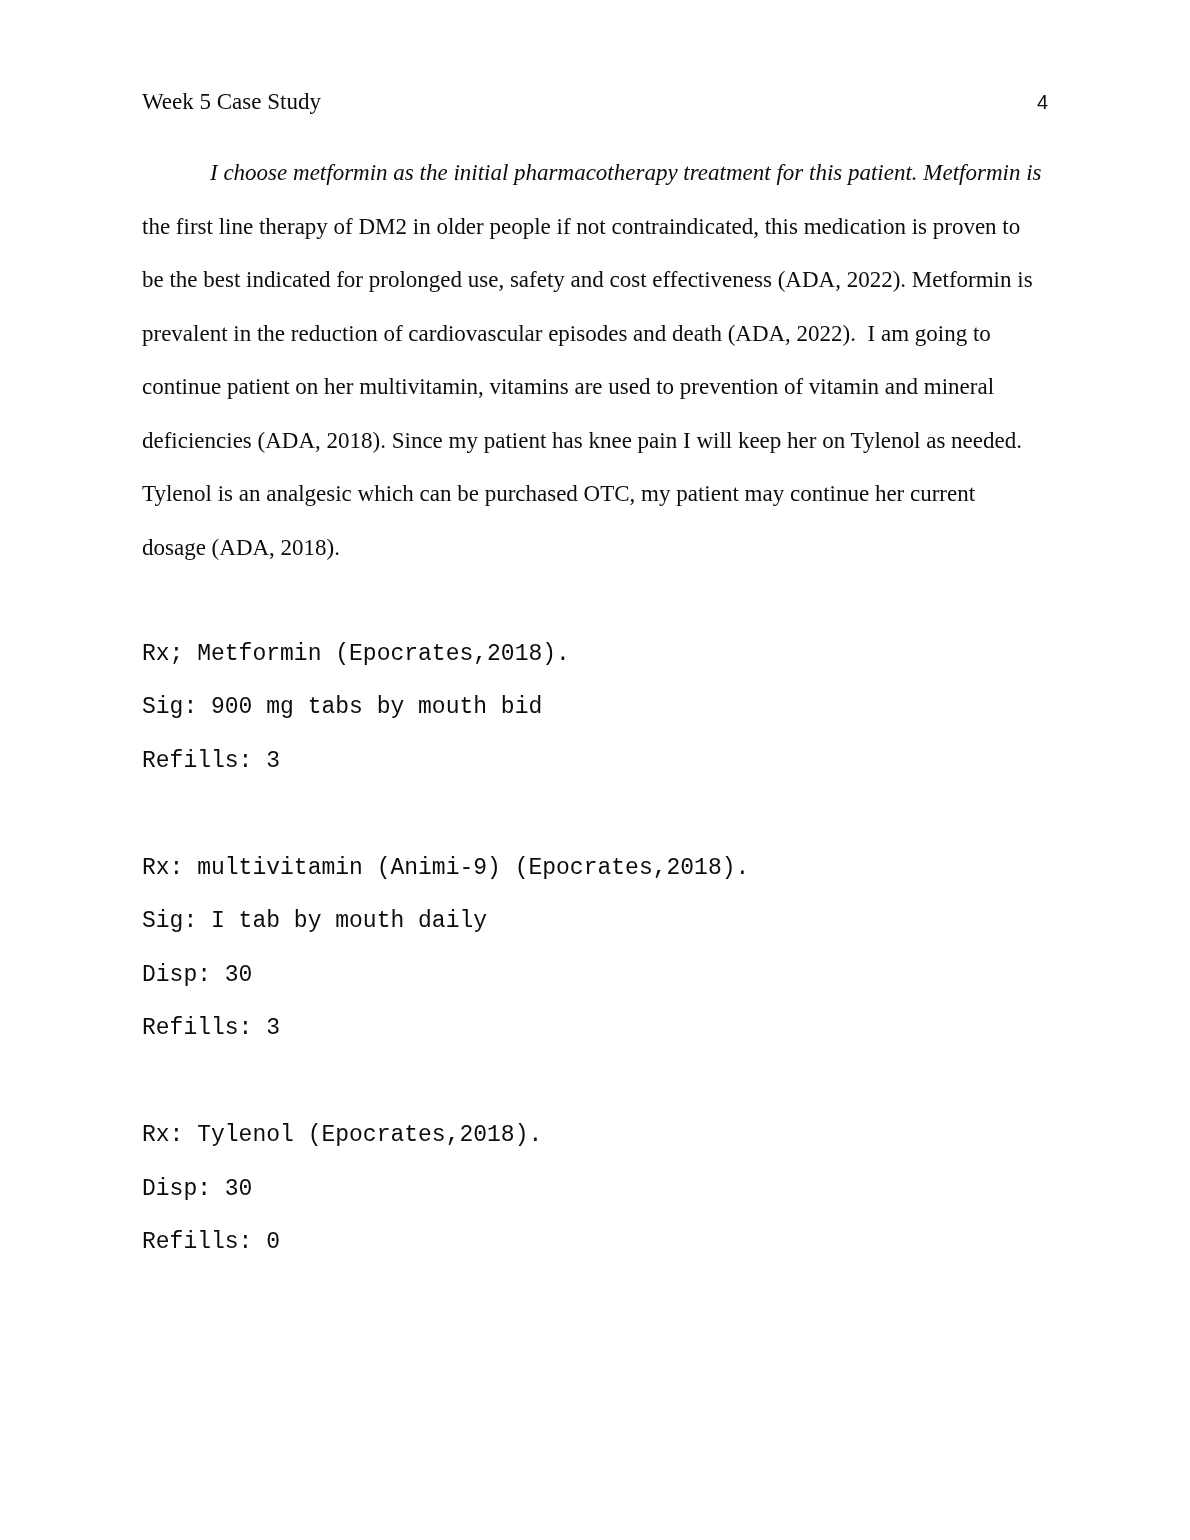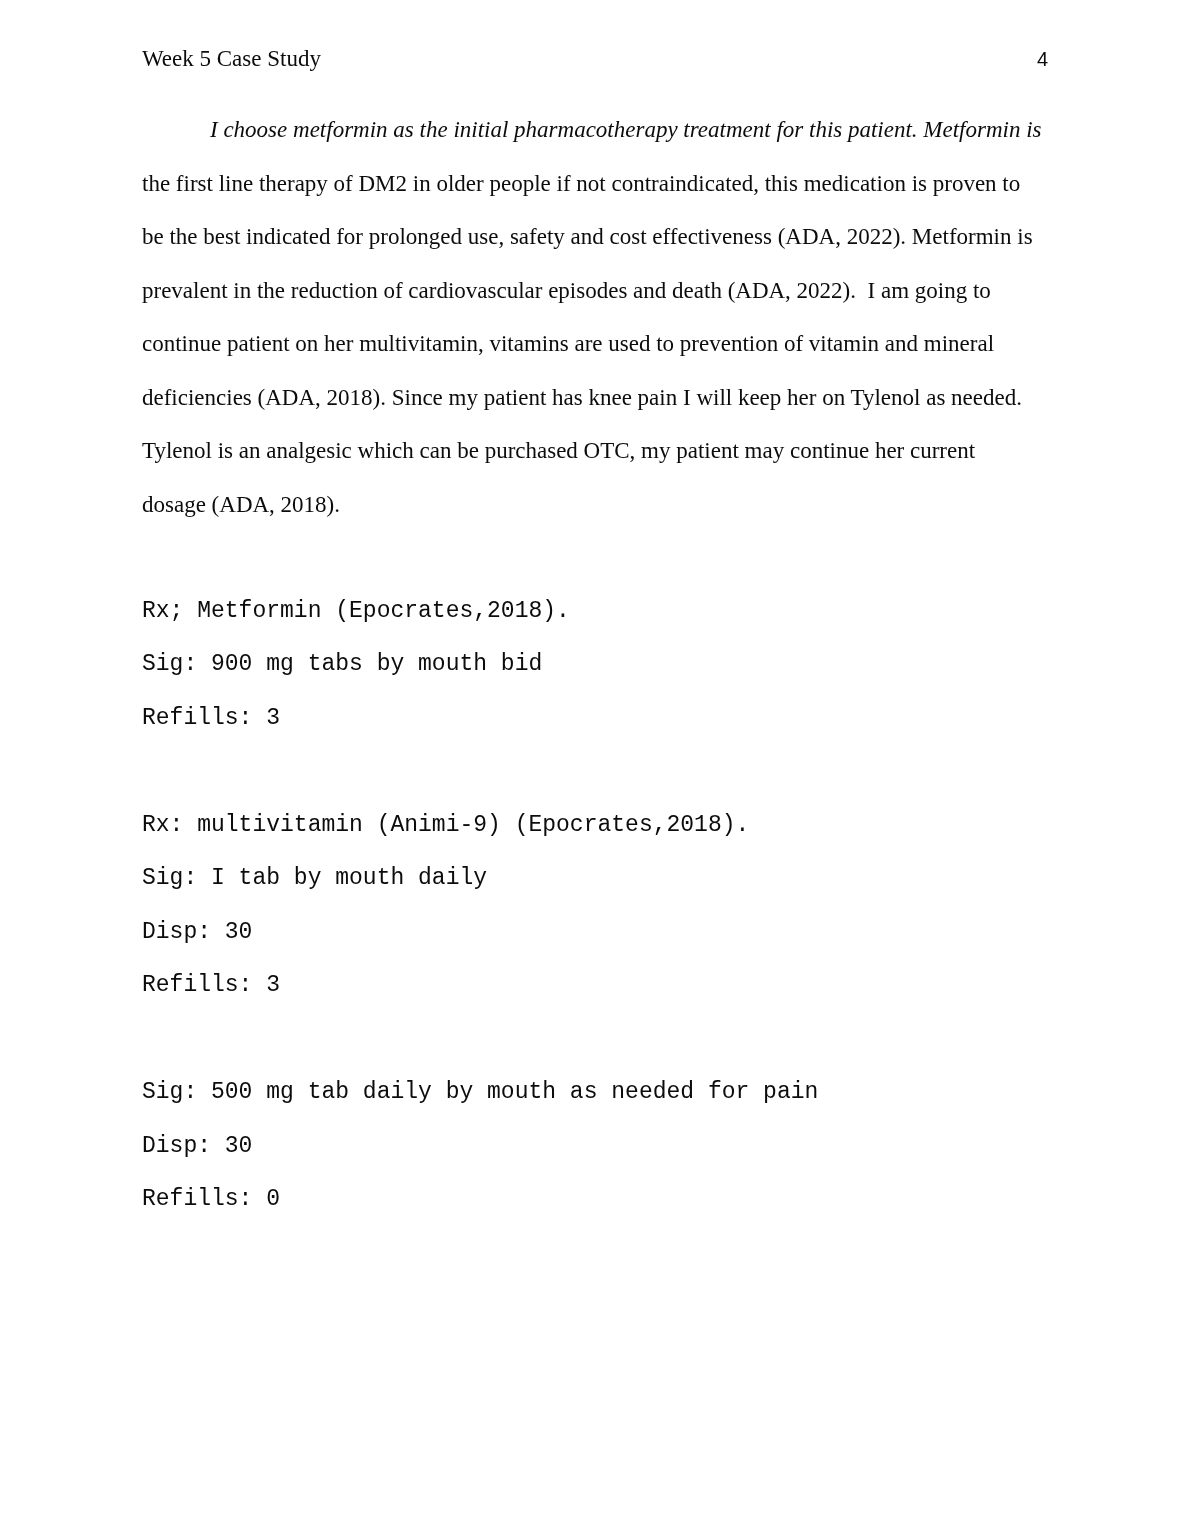--- a/index.html
+++ b/index.html
@@ -6,21 +6,21 @@
     margin: 0;
     padding: 0;
     background: #ffffff;
   }
   .page {
     position: relative;
     width: 1190px;
     height: 1540px;
     background: #ffffff;
     box-sizing: border-box;
-    padding: 32px 142px 0 142px;
+    padding: 75px 142px 0 142px;
     overflow: hidden;
     font-family: "Liberation Serif", "DejaVu Serif", serif;
     font-size: 23px;
     color: #0c0c0c;
   }
   .header-row {
     display: flex;
     justify-content: space-between;
     align-items: baseline;
     line-height: 53.5px;
@@ -76,18 +76,18 @@
   </div>
 
   <div class="rx-block">
     <div class="doc-line">Rx: multivitamin (Animi-9) (Epocrates,2018).</div>
     <div class="doc-line">Sig: I tab by mouth daily</div>
     <div class="doc-line">Disp: 30</div>
     <div class="doc-line">Refills: 3</div>
   </div>
 
   <div class="rx-block">
-    <div class="doc-line">Sig: 500 mg tab daily by mouth as needed for pain</div>
+    <div class="doc-line">Rx: Tylenol (Epocrates,2018).</div>
     <div class="doc-line">Disp: 30</div>
     <div class="doc-line">Refills: 0</div>
   </div>
 
 </div>
 
 </body></html>

